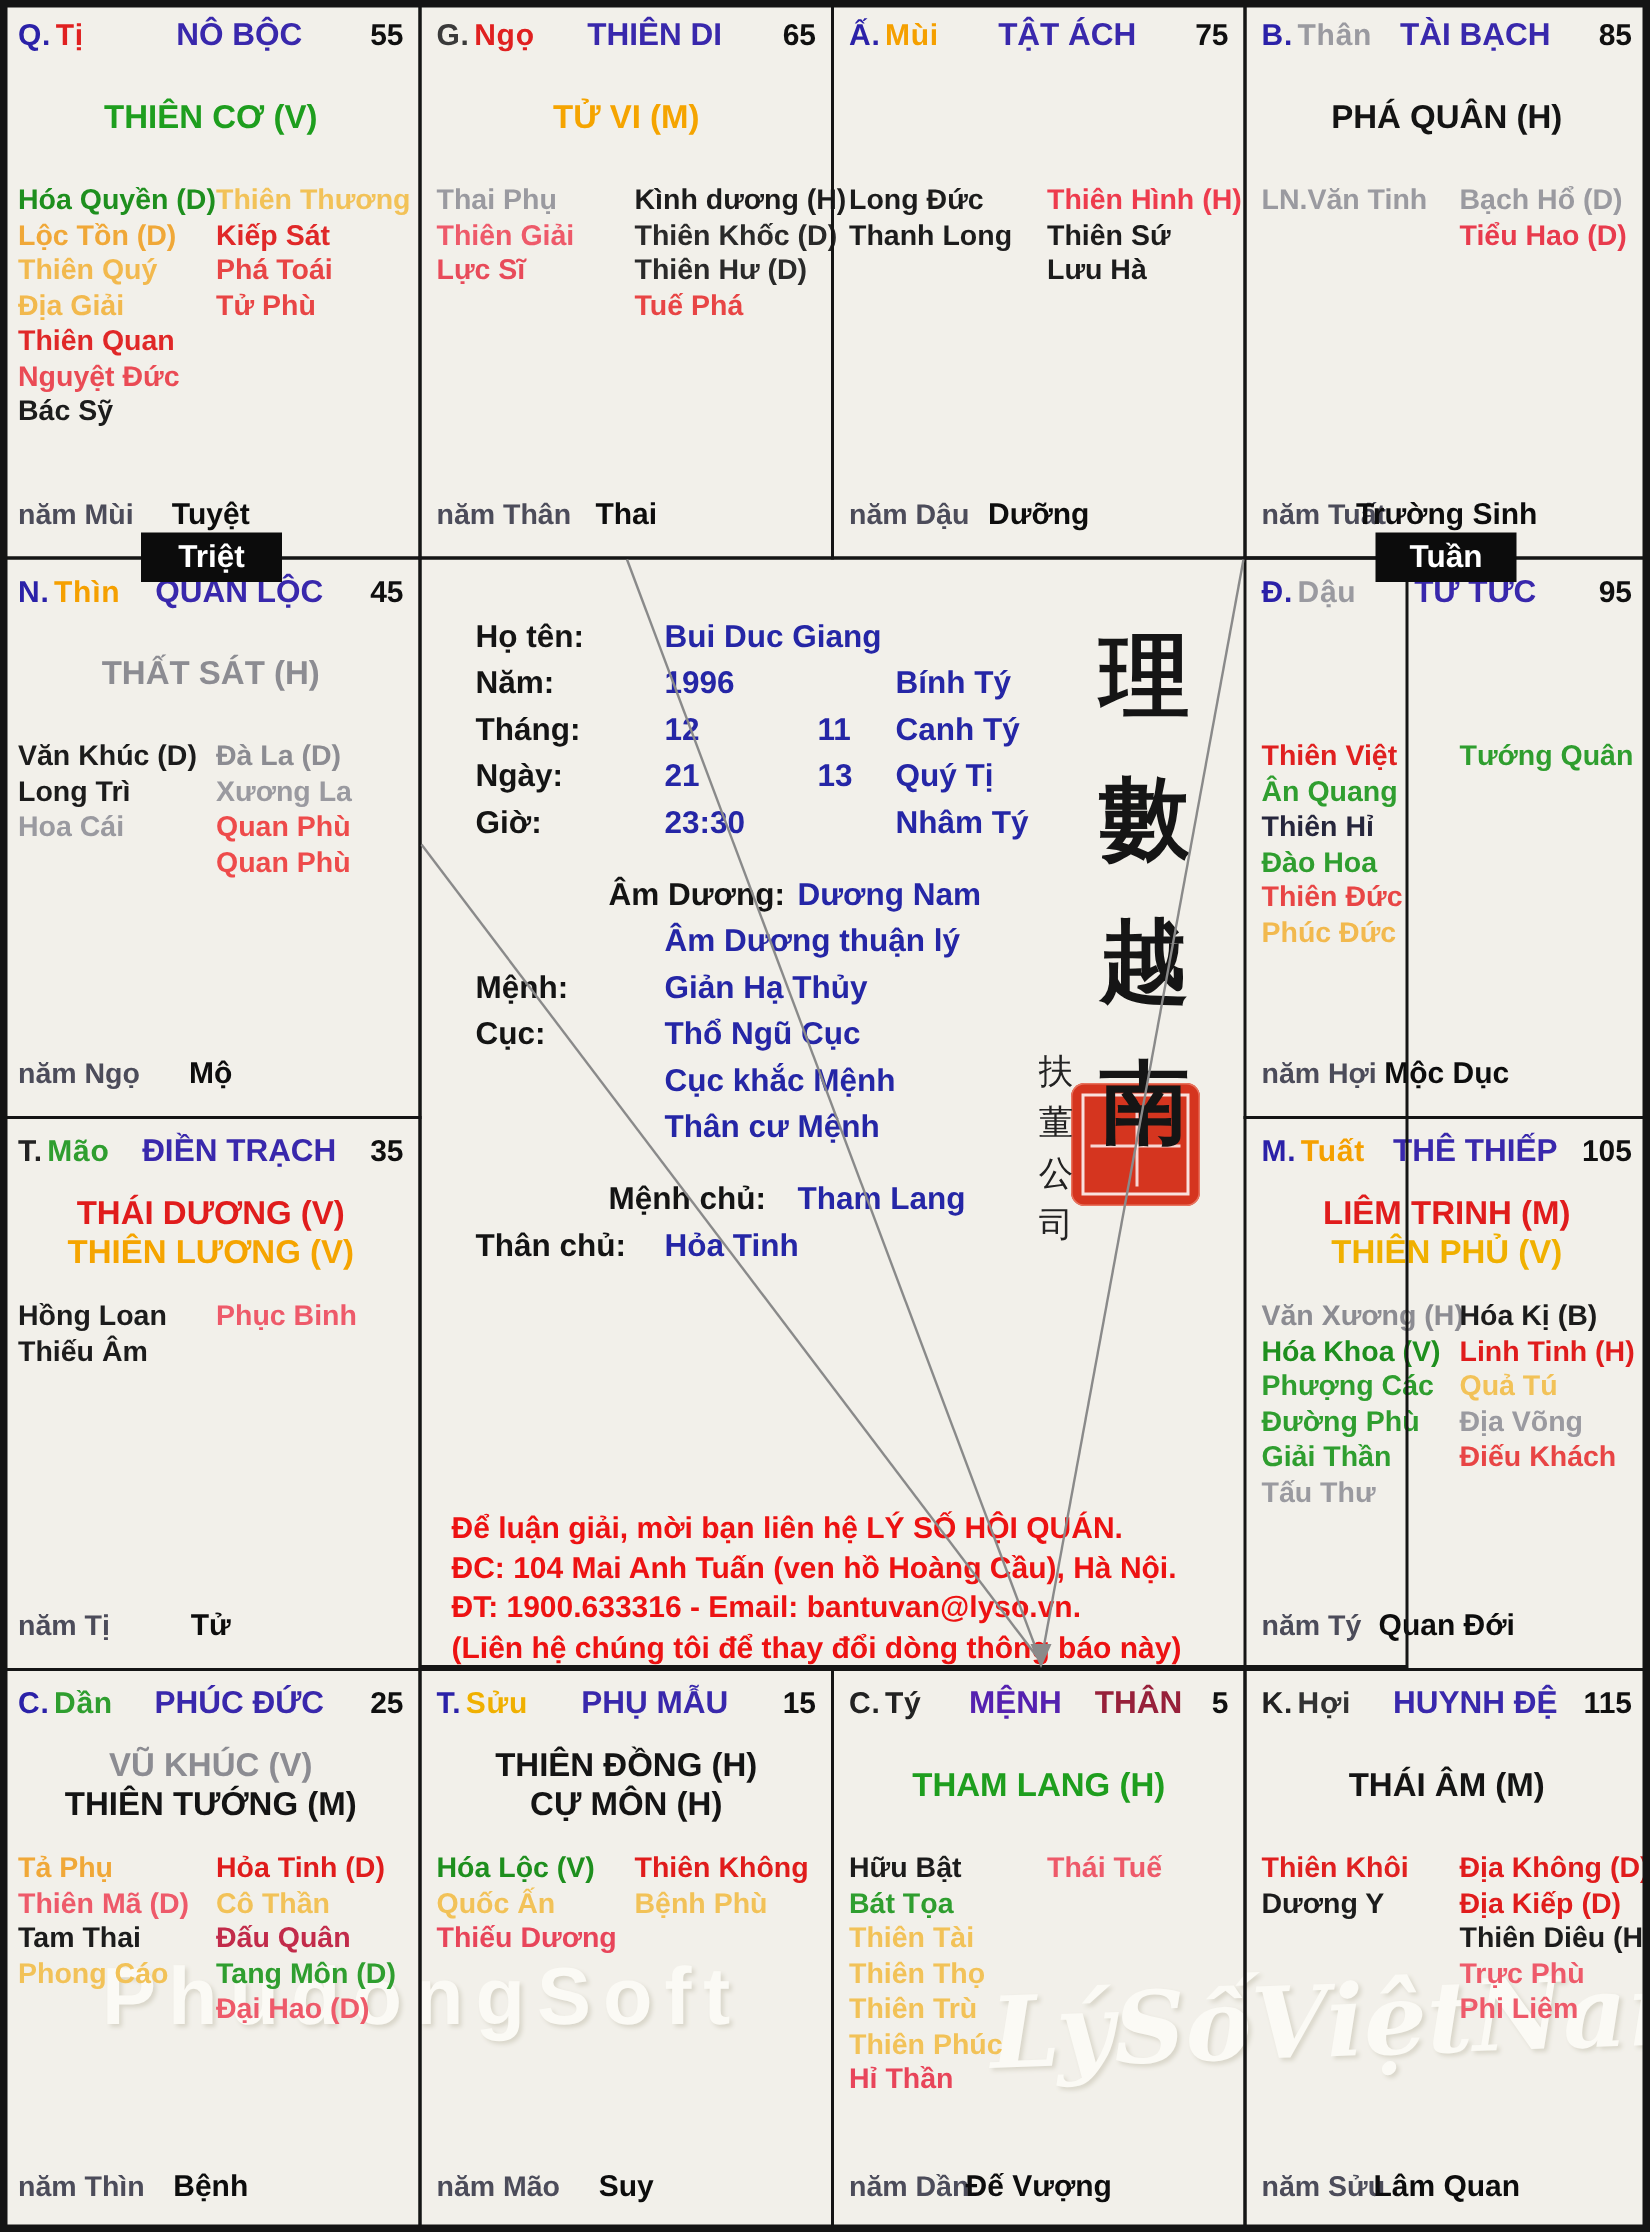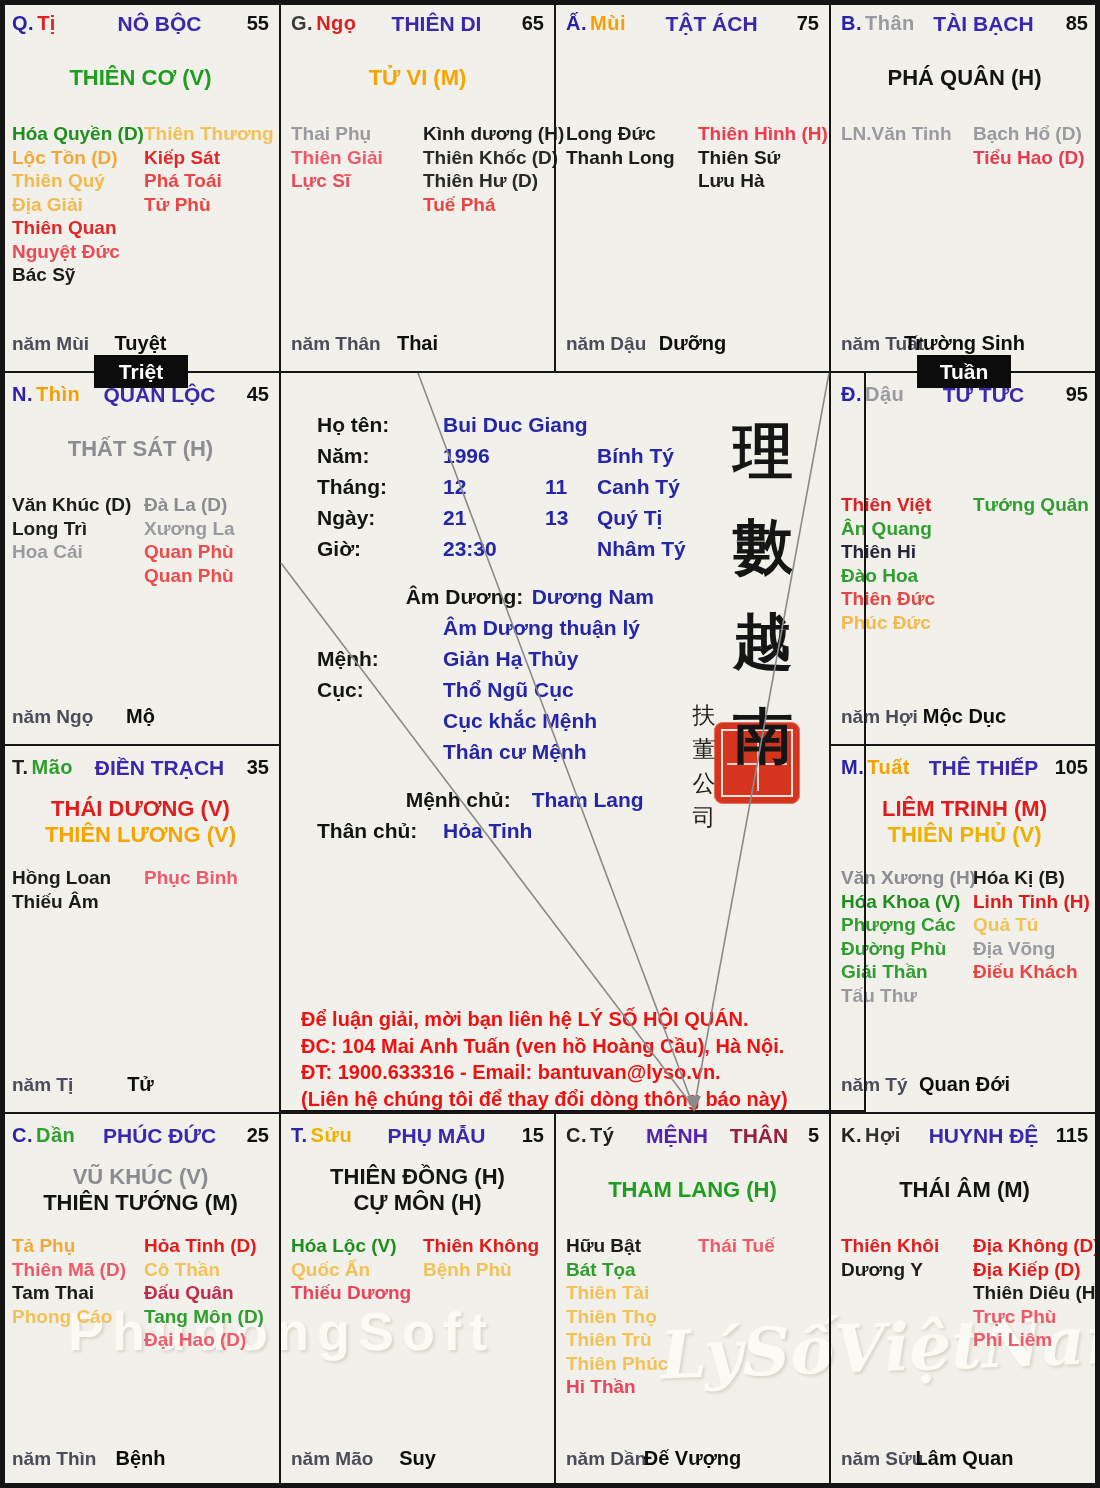--- a/index.html
+++ b/index.html
@@ -14,23 +14,23 @@
   .pos-mui{left:554px;top:0;width:277px;height:373px}
   .pos-than{left:829px;top:0;width:271px;height:373px}
   .pos-thin{left:0;top:371px;width:281px;height:375px}
   .pos-dau{left:829px;top:371px;width:271px;height:375px}
   .pos-mao{left:0;top:744px;width:281px;height:370px}
   .pos-tuat{left:829px;top:744px;width:271px;height:370px}
   .pos-dan{left:0;top:1112px;width:281px;height:376px}
   .pos-suu{left:279px;top:1112px;width:277px;height:376px}
   .pos-ty{left:554px;top:1112px;width:277px;height:376px}
   .pos-hoi{left:829px;top:1112px;width:271px;height:376px}
-  .center-block{left:279px;top:371px;width:587px;height:741px}
-  
-  .p-head{display:flex;align-items:flex-start;padding:10px 10px 0 10px;font-weight:bold;font-size:20px;}
+  .center-block{left:279px;top:371px;width:660px;height:741px}
+  
+  .p-head{display:flex;align-items:center;padding:10px 10px 0 10px;font-weight:bold;font-size:20px;}
   .p-sb{width:80px;flex-shrink:0;letter-spacing:0.5px;}
   .p-sb .br{margin-left:3px;}
   .p-name{flex:1;text-align:center;font-size:21px;display:flex;justify-content:center;gap:22px;white-space:nowrap;}
   .p-num{width:42px;text-align:right;color:#101010;font-size:20px;}
   .p-main{height:84px;display:flex;flex-direction:column;justify-content:center;text-align:center;
           font-weight:bold;font-size:22px;line-height:26px;}
   .p-cols{display:flex;padding:2px 0 0 10px;font-weight:bold;font-size:19px;line-height:23.5px;}
   .p-col-l{width:132px;flex-shrink:0;}
   .p-col-r{flex:1;}
   .p-foot{position:absolute;left:10px;right:10px;bottom:16px;height:26px;}

